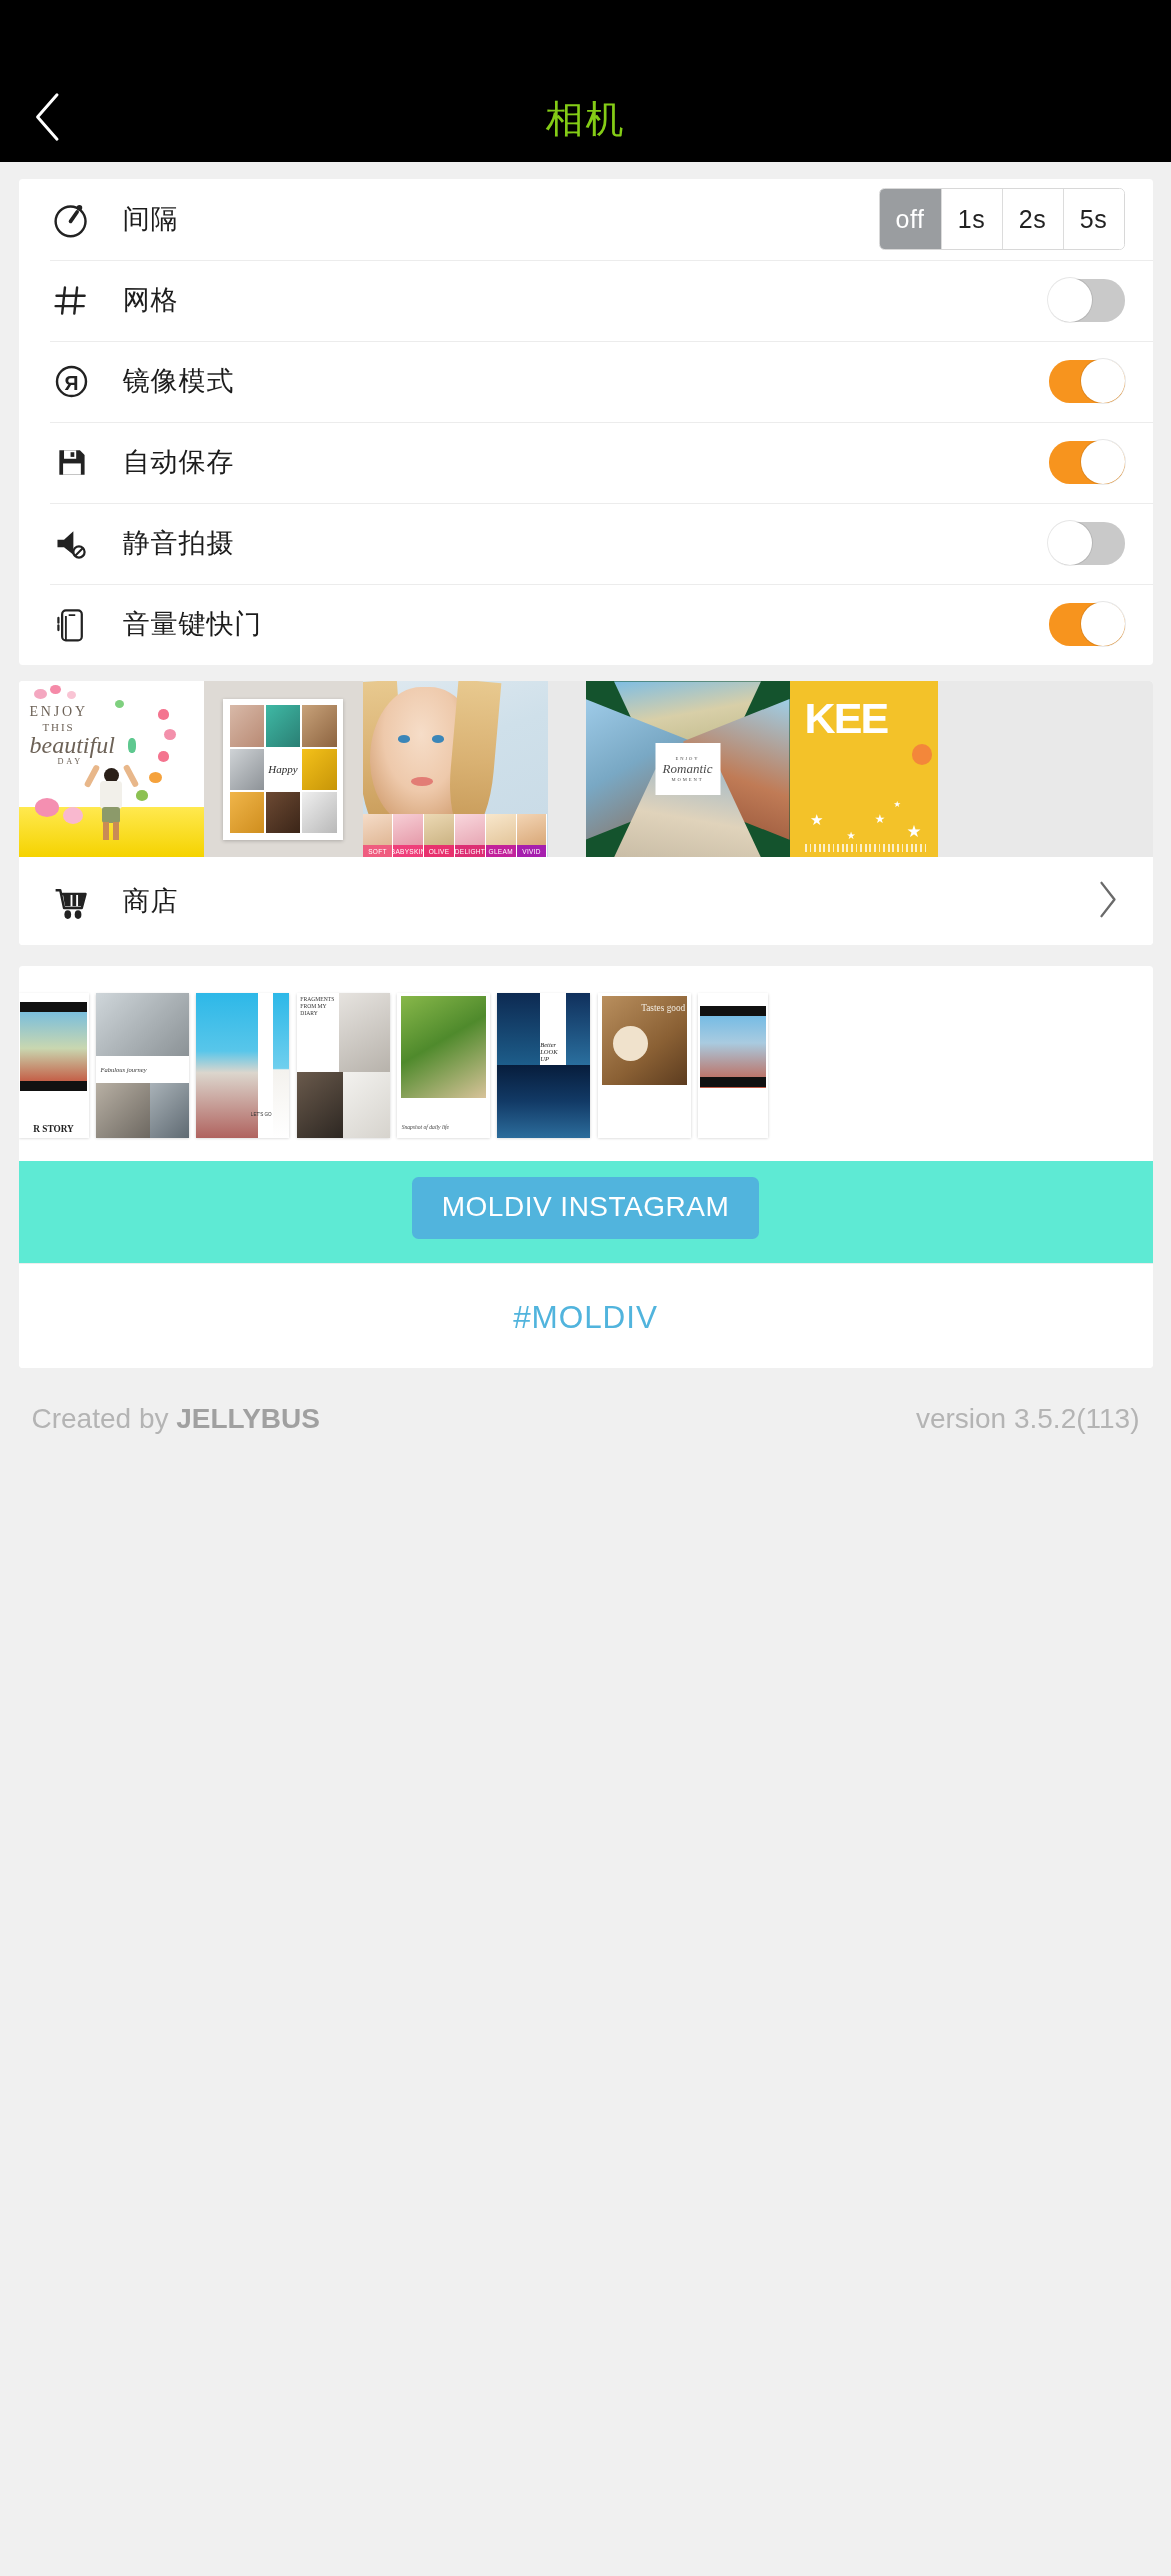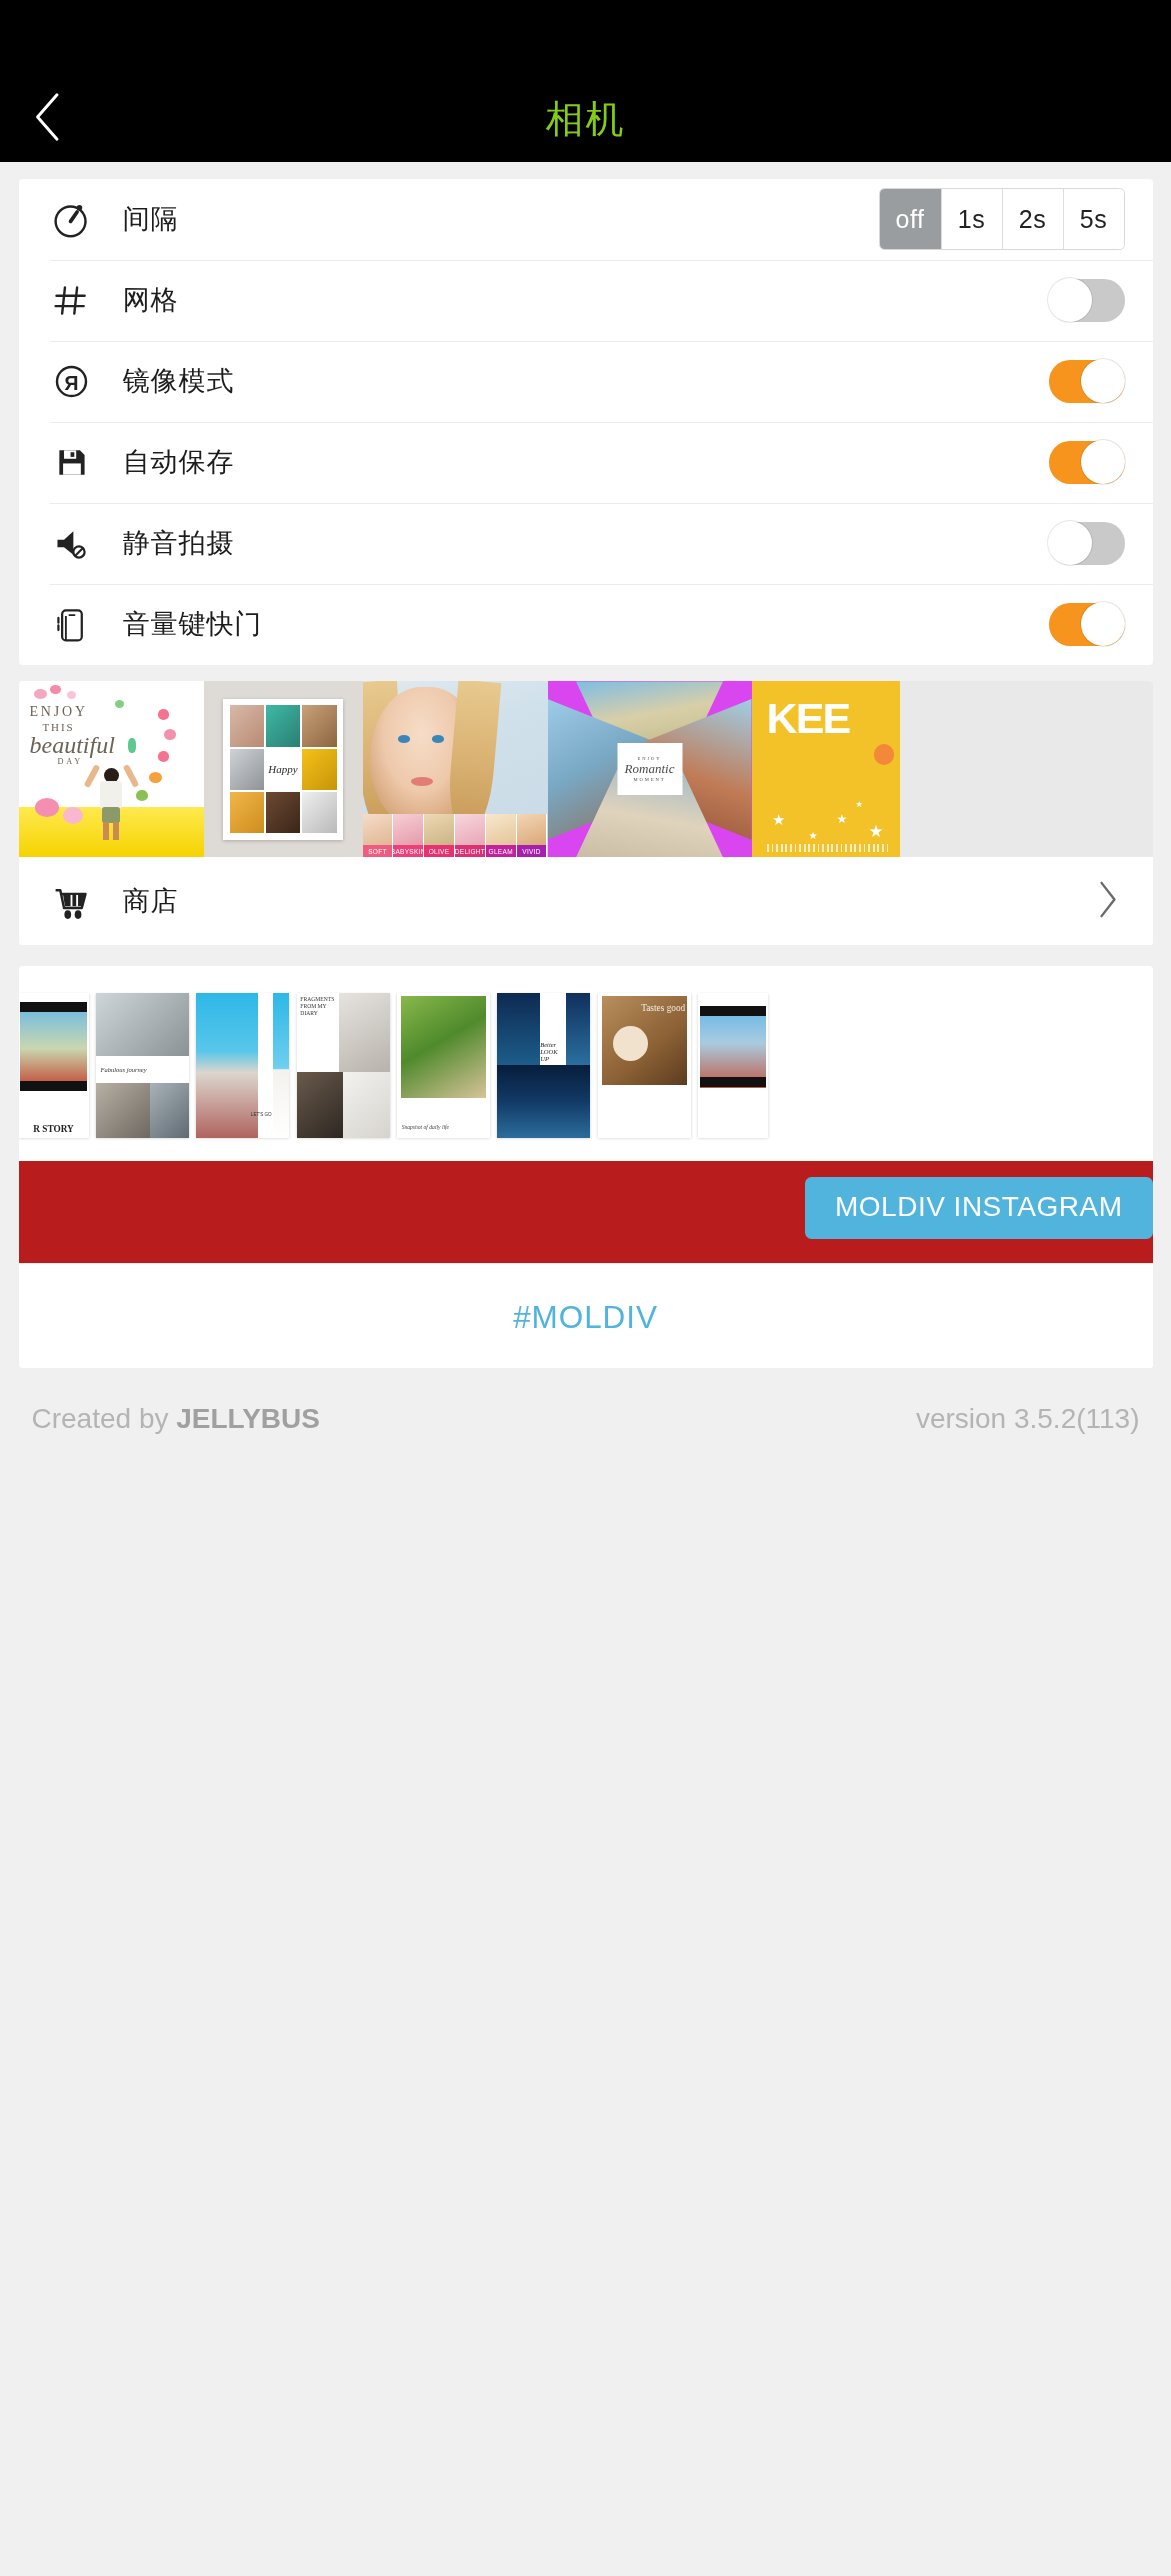--- a/index.html
+++ b/index.html
@@ -176,21 +176,21 @@
   .p3 .thumbs { position:absolute; left:0; right:0; bottom:0; height:43px; display:flex; }
   .p3 .th { flex:1 1 0; position:relative; border-right:0.9px solid #fff; overflow:hidden; }
   .p3 .th .im { position:absolute; inset:0 0 12px 0; }
   .p3 .th .cap {
     position:absolute; left:0; right:0; bottom:0; height:12px;
     font-size:6.5px; color:#fff; letter-spacing:0.3px;
     display:flex; align-items:center; justify-content:center;
   }
 
   
-  .p4 { width: 204px; background:#d946ef; }
+  .p4 { width: 204px; background:#14532d;margin-left:38px; }
   .p4 .q { position:absolute; overflow:hidden; }
   .p4 .qt { left:14%; right:14%; top:0;  height:50%;  clip-path: polygon(0 0, 100% 0, 72% 100%, 28% 100%); }
   .p4 .qb { left:14%; right:14%; bottom:0; height:50%; clip-path: polygon(28% 0, 72% 0, 100% 100%, 0 100%); }
   .p4 .ql { left:0;  top:10%; bottom:10%; width:52%; clip-path: polygon(0 0, 100% 30%, 100% 70%, 0 100%); }
   .p4 .qr { right:0; top:10%; bottom:10%; width:52%; clip-path: polygon(0 30%, 100% 0, 100% 100%, 0 70%); }
   .p4 .badge {
     position:absolute; left:50%; top:50%; transform:translate(-50%,-50%);
     width:65px; height:52px; background:#fff; z-index:3;
     display:flex; flex-direction:column; align-items:center; justify-content:center;
     font-family:"Liberation Serif", serif; color:#4a4a4a;
@@ -231,21 +231,21 @@
     box-shadow: 0 0.9px 2.8px rgba(0,0,0,.20);
     position: relative;
     overflow: hidden;
   }
   .ig.w1 { width: 70px; }
   .ig.w2 { width: 93px; }
   .ig-row { display:flex; width:100%; height:100%; }
   .ig-col { display:flex; flex-direction:column; width:100%; height:100%; }
   .ig-pane { width:100%; }
 
-  .insta-btn-wrap { display:flex; justify-content:flex-end; padding: 16.7px 0 24px; background:#b91c1c; }
+  .insta-btn-wrap { display:flex; justify-content:center; padding: 16.7px 0 24px; background:#5eead4; }
   .insta-btn {
     background: #51b4dd;
     color: #fff;
     font-size: 28px;
     letter-spacing: 0.5px;
     padding: 15.8px 30px 17.6px;
     border-radius: 6.5px;
     cursor: pointer;
     line-height: 1;
   }

